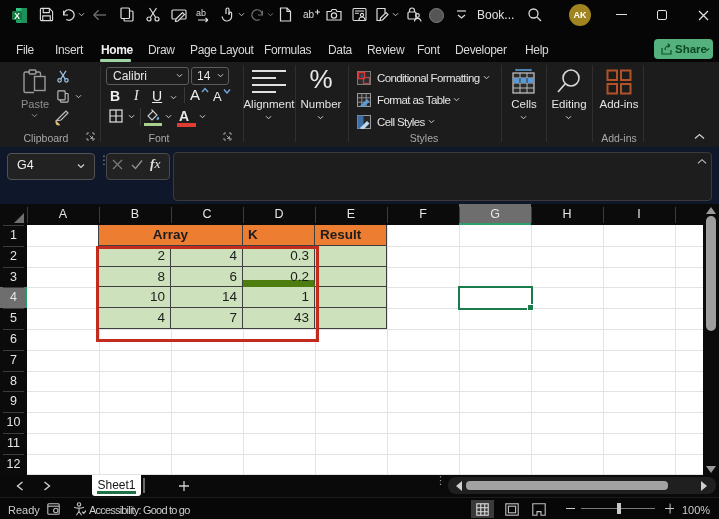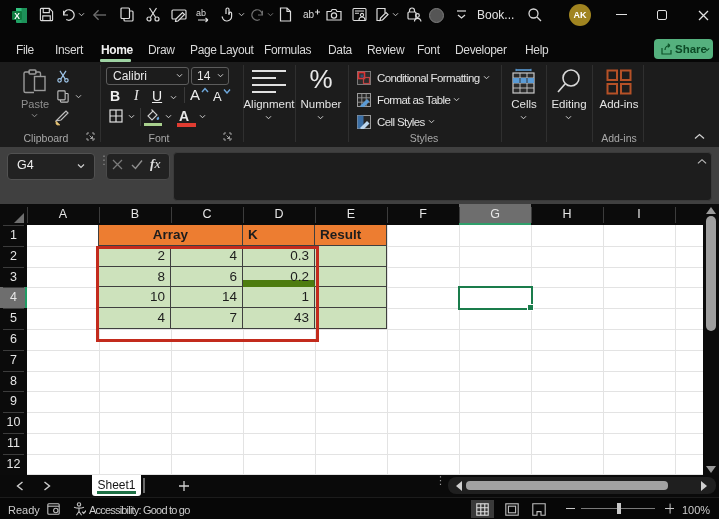--- a/index.html
+++ b/index.html
@@ -295,21 +295,21 @@
       <rect x="15" y="1.5" width="9.5" height="9.5"></rect>
 <rect x="1.5" y="15" width="9.5" height="9.5"></rect>
       <rect x="15" y="15" width="9.5" height="9.5"></rect>
 </svg>
 <div class="a" style="left:589px;top:36px;width:60px;height:12px;font-size:11.5px;color:#e4e4e4;text-align:center">Add-ins</div>
 <div class="a" style="left:587px;top:69.5px;width:64px;height:11px;font-size:10.5px;color:#a8a8a8;text-align:center">Add-ins</div>
 <svg class="a" style="left:694px;top:71px" width="11" height="7" viewBox="0 0 11 7" fill="none" stroke="#cfcfcf" stroke-width="1.3">
       <path d="M1 5.5 L5.5 1.5 L10 5.5"></path>
     </svg>
 </div>
-<div class="a" style="left:0;top:147px;width:719px;height:56.5px;background:#404040">
+<div class="a" style="left:0;top:147px;width:719px;height:56.5px;background:#0f172a">
 <div class="a" style="left:7px;top:6px;width:86px;height:25px;background:#222;border:1px solid #525252;border-radius:4px"></div>
 <div class="a" style="left:17px;top:11px;font-size:12.5px;color:#efefef">G4</div>
 <svg class="a" style="left:77px;top:16px" width="8" height="6" viewBox="0 0 8 6" fill="none" stroke="#cfcfcf" stroke-width="1.2">
       <path d="M1 1.5 L4 4.5 L7 1.5"></path>
     </svg>
 <div class="a" style="left:98px;top:10px;width:3px;height:18px;color:#8a8a8a;font-size:12px;line-height:6px">⋮</div>
 <div class="a" style="left:106px;top:6px;width:62px;height:25px;background:#222;border:1px solid #4a4a4a;border-radius:4px"></div>
 <svg class="a" style="left:112px;top:12px" width="11" height="11" viewBox="0 0 11 11" stroke="#7a7a7a" stroke-width="1.3">
       <path d="M1 1 L10 10 M10 1 L1 10"></path>
     </svg>

